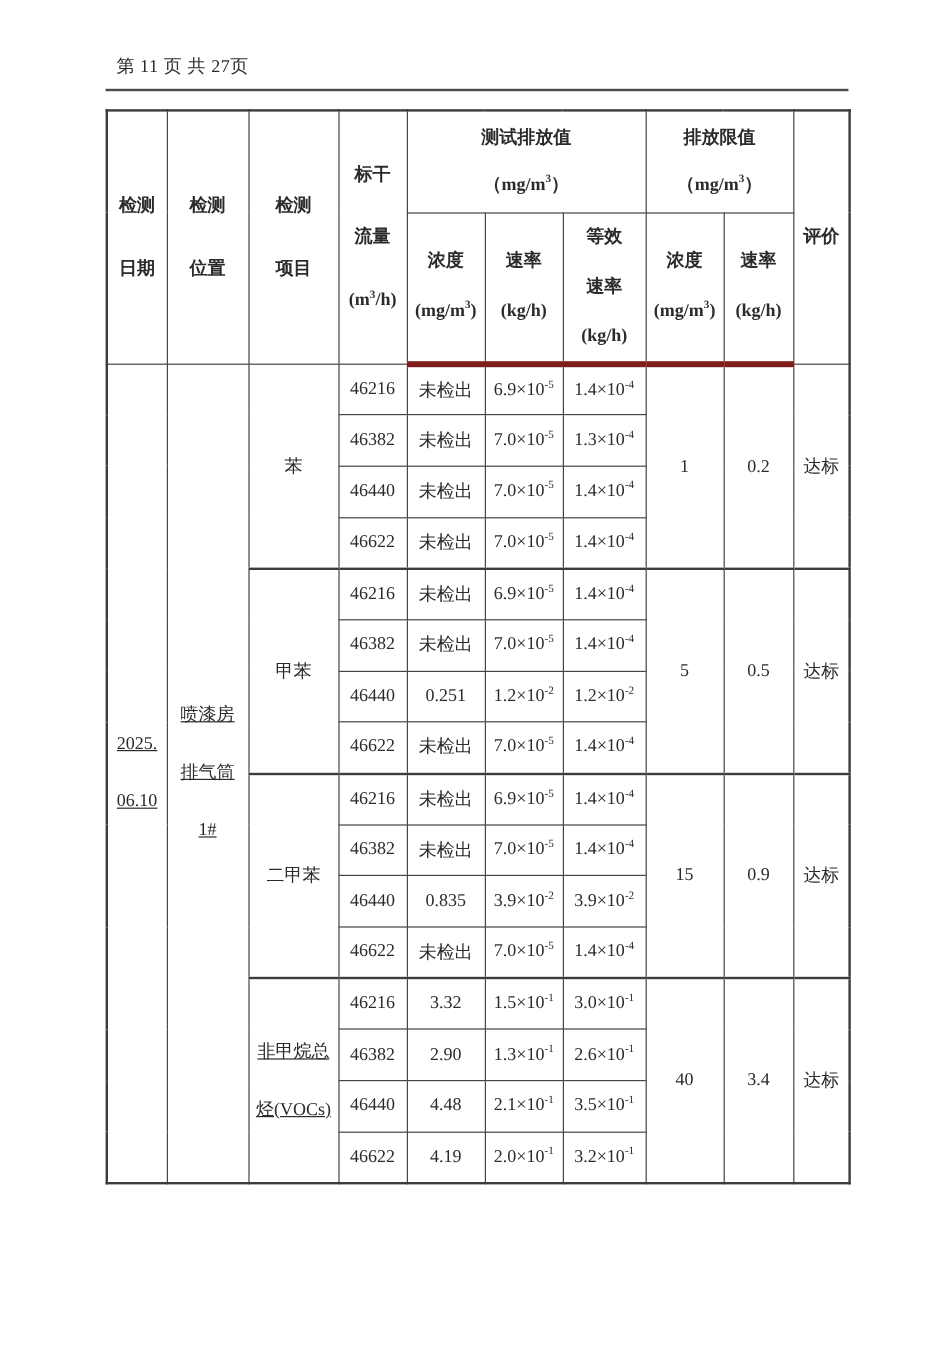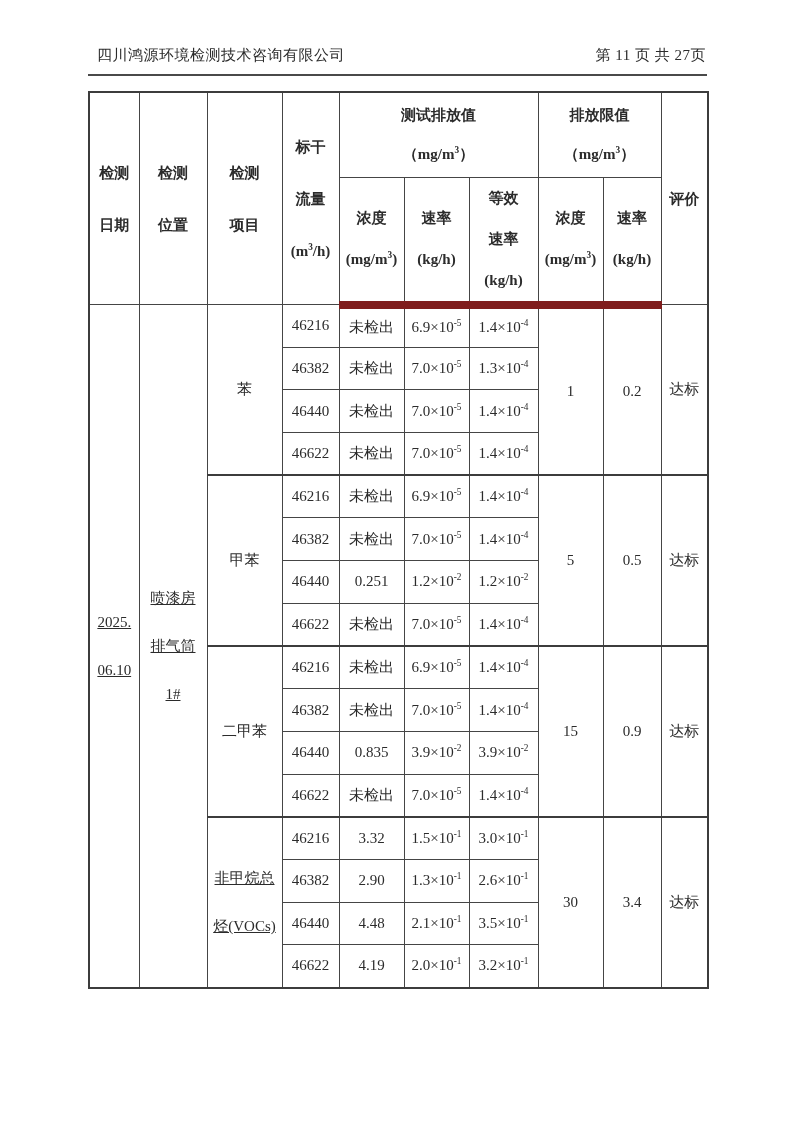--- a/index.html
+++ b/index.html
@@ -44,31 +44,30 @@
     overflow: hidden;
   }
   .report th { font-weight: bold; }
   tr.h1 { height: 85px; }
   tr.h2 { height: 125px; }
   tr.dr { height: 42.7px; }
   th.tall  { line-height: 52px; margin-top: 36px; }
   th.group { line-height: 39px; }
   tr.h2 th { line-height: 41px; }
   td.ml    { line-height: 48px; text-decoration: underline; }
-  tr.h2 th { border-bottom: 8px solid #7f1d1d; }
+  tr.h2 th { border-bottom: 5px solid #7f1d1d; }
   tr.group-start td { border-top: 2px solid #3c3c3c; }
   sup { font-size: 0.62em; line-height: 0; }
 </style>
 </head>
 <body>
 
 <div class="page">
 
   <div class="doc-header">
-    <span class="seg">四川鸿源环境检测技术咨询有限公司</span>
     <span class="seg">第 11 页 共 27页</span>
   </div>
   <hr class="header-rule">
 
   <table class="report">
     <colgroup>
       <col style="width:50px">
         <col style="width:68px">
         <col style="width:75px">
       <col style="width:57px">
@@ -204,21 +203,21 @@
         <td>1.4×10<sup>-4</sup></td>
       </tr>
 
       <tr class="dr group-start">
         <td rowspan="4" class="ml">非甲烷总
 烃(VOCs)</td>
         <td>46216</td>
         <td>3.32</td>
         <td>1.5×10<sup>-1</sup></td>
         <td>3.0×10<sup>-1</sup></td>
-        <td rowspan="4">30</td>
+        <td rowspan="4">40</td>
         <td rowspan="4">3.4</td>
         <td rowspan="4">达标</td>
       </tr>
       <tr class="dr">
         <td>46382</td>
         <td>2.90</td>
         <td>1.3×10<sup>-1</sup></td>
         <td>2.6×10<sup>-1</sup></td>
       </tr>
       <tr class="dr">

